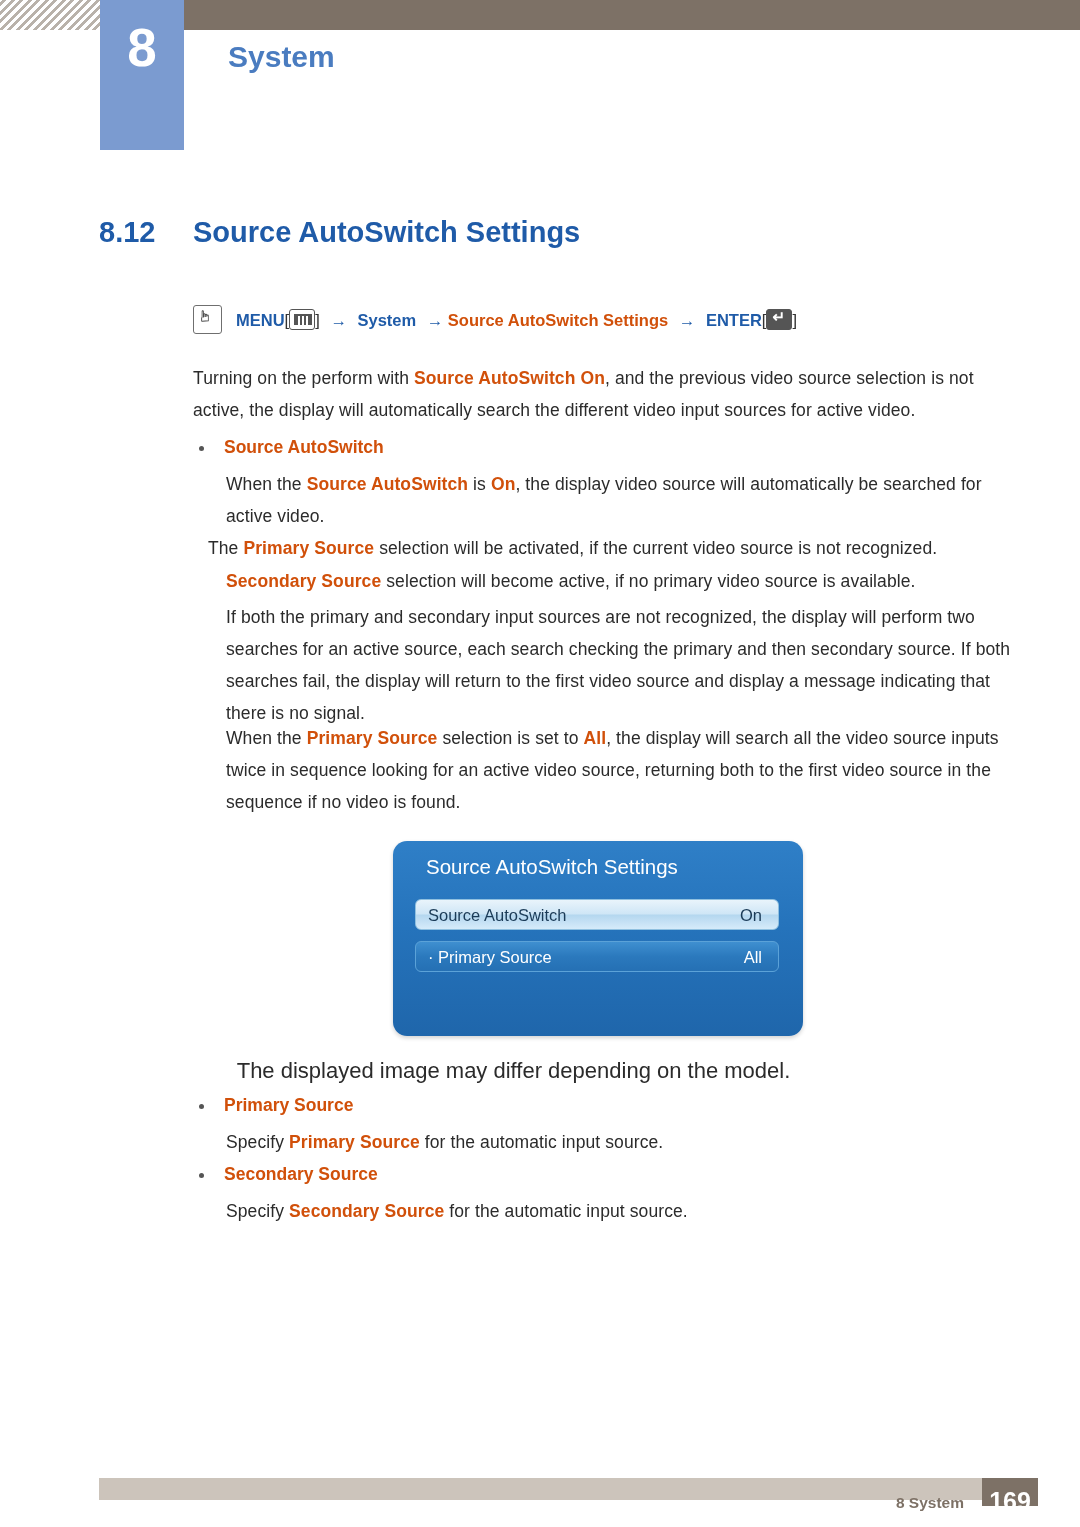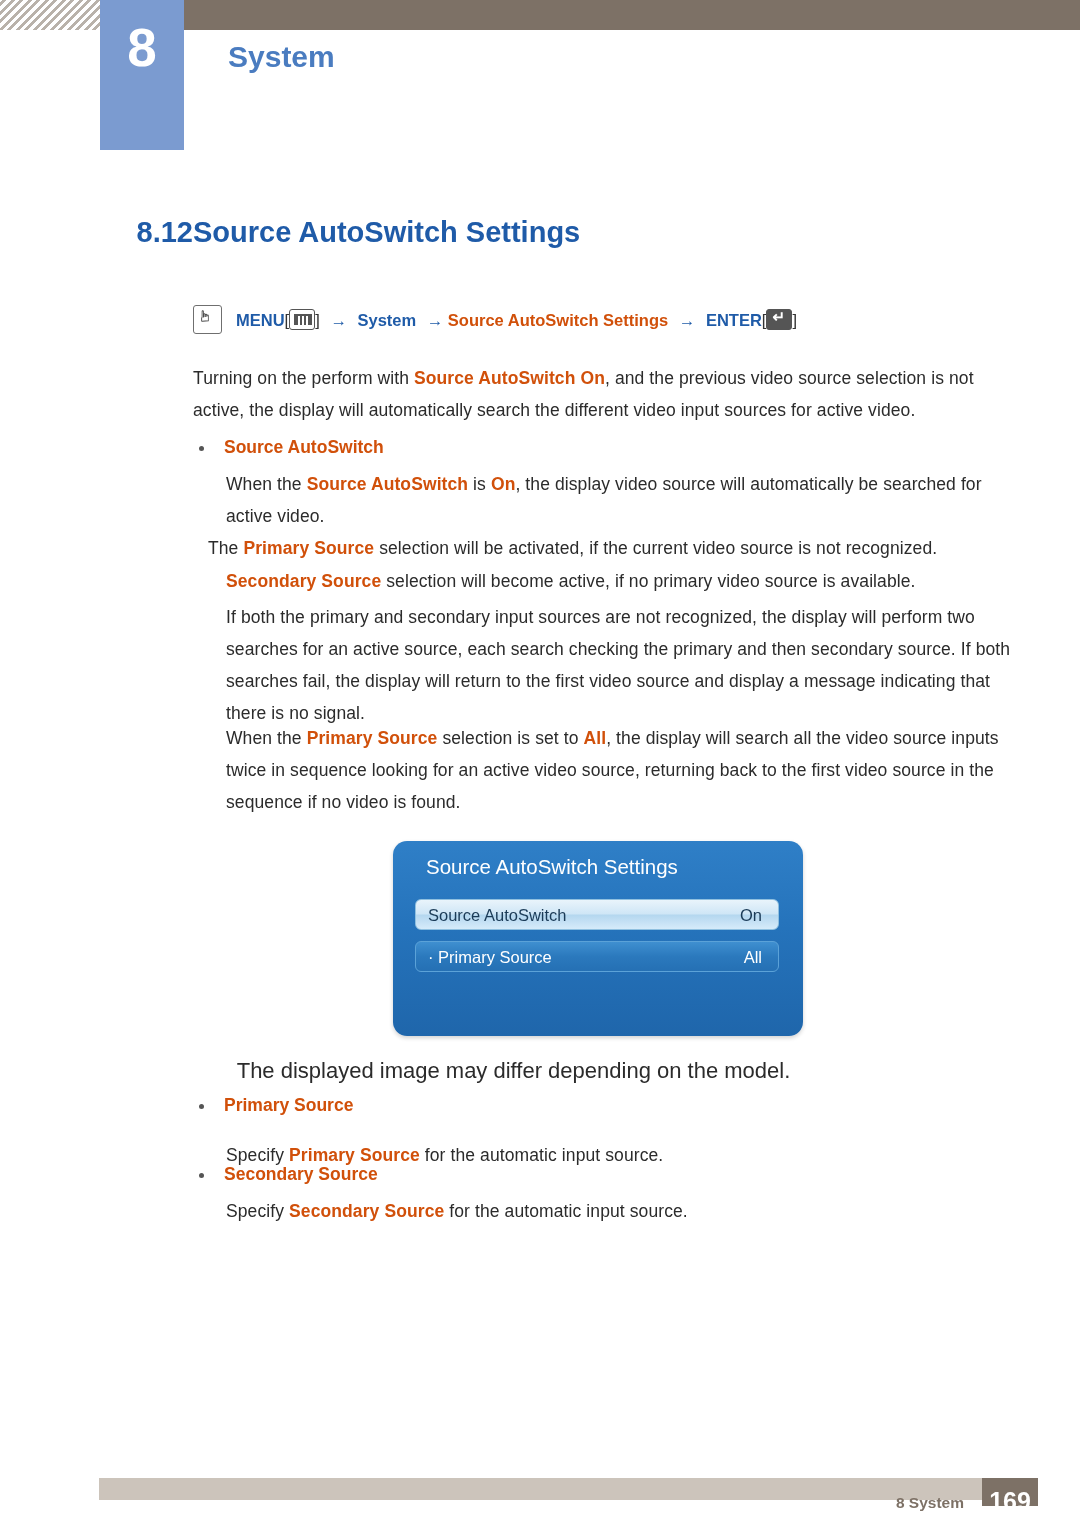--- a/index.html
+++ b/index.html
@@ -70,21 +70,20 @@
     left: 99px;
     width: 900px;
     color: #1f5ba8;
     font-size: 29px;
     font-weight: bold;
     white-space: nowrap;
   }
   .section-heading .num {
     display: inline-block;
     width: 94px;
-    text-align: right;
   }
 
   
   .menu-path {
     position: absolute;
     top: 305px;
     left: 193px;
     width: 830px;
     height: 34px;
     font-size: 16.5px;
@@ -313,40 +312,40 @@
 
 <div class="para" style="top:601px; left:226px; width:790px;">
   <span>If both the primary and secondary input sources are not recognized, the display will perform two</span>
   <span>searches for an active source, each search checking the primary and then secondary source. If both</span>
   <span>searches fail, the display will return to the first video source and display a message indicating that</span>
   <span>there is no signal.</span>
 </div>
 
 <div class="para" style="top:722px; left:226px; width:790px;">
   <span>When the </span><span class="hl">Primary Source</span><span> selection is set to </span><span class="hl">All</span><span>, the display will search all the video source inputs</span>
-  <span>twice in sequence looking for an active video source, returning back to the first video source in the</span>
+  <span>twice in sequence looking for an active video source, returning both to the first video source in the</span>
   <span>sequence if no video is found.</span>
 </div>
 
 <div class="osd">
   <div class="osd-title">Source AutoSwitch Settings</div>
   <div class="osd-row r1">
     <span class="lbl">Source AutoSwitch</span>
     <span class="val">On</span>
   </div>
   <div class="osd-row r2">
     <span class="lbl">· Primary Source</span>
     <span class="val">All</span>
   </div>
 </div>
 <div class="osd-caption">The displayed image may differ depending on the model.</div>
 
 <div class="bullet-dot" style="left:199px; top:1104px;"></div>
 <div class="bullet-head" style="top:1095px; left:224px;">Primary Source</div>
-<div class="para" style="top:1126px; left:226px; width:790px;margin-top:13px;">
+<div class="para" style="top:1126px; left:226px; width:790px;">
   <span>Specify </span><span class="hl">Primary Source</span><span> for the automatic input source.</span>
 </div>
 
 <div class="bullet-dot" style="left:199px; top:1173px;"></div>
 <div class="bullet-head" style="top:1164px; left:224px;">Secondary Source</div>
 <div class="para" style="top:1195px; left:226px; width:790px;">
   <span>Specify </span><span class="hl">Secondary Source</span><span> for the automatic input source.</span>
 </div>
 
 <div class="footer-line"></div>

